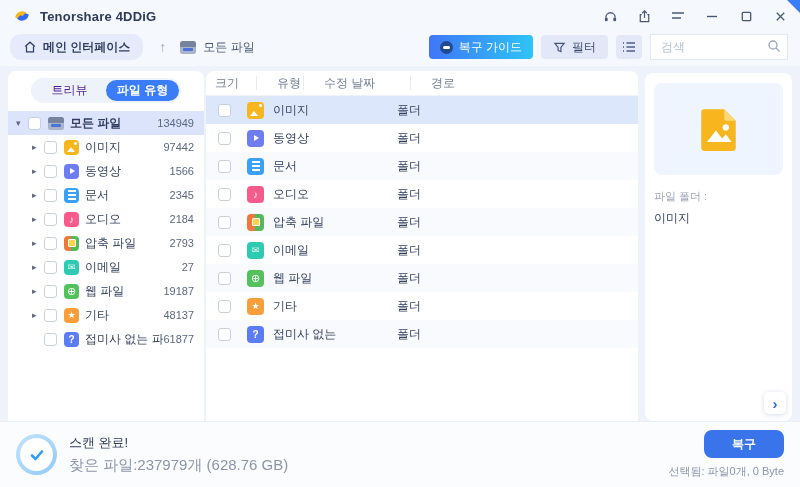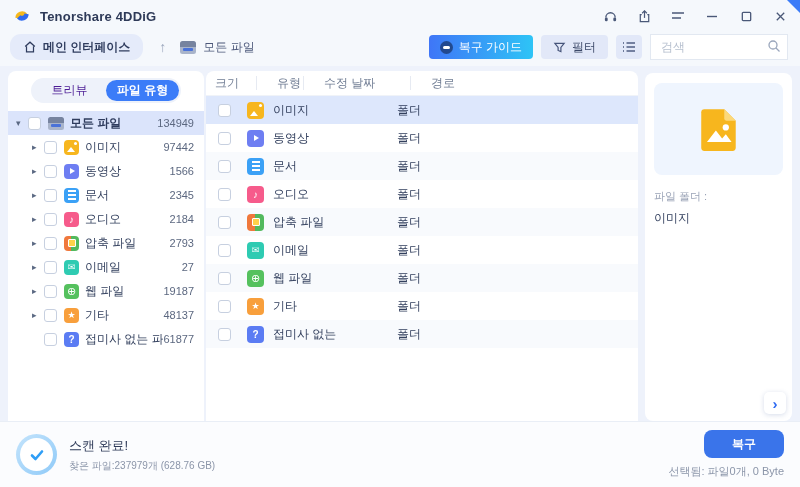--- a/index.html
+++ b/index.html
@@ -99,21 +99,21 @@
   .meta-label { margin-top:14px; color:#9aa3b6; font-size:11px; }
   .meta-value { margin-top:6px; color:#33405e; font-size:12px; }
   .next-btn { position:absolute; right:6px; bottom:7px; width:22px; height:22px; background:#fff; border-radius:5px; box-shadow:0 1px 5px rgba(70,95,160,.22); display:flex; align-items:center; justify-content:center; color:#2f6bf2; font-size:15px; font-weight:bold; cursor:pointer; }
 
   
   .bottombar { height:66px; background:#fbfcfe; border-top:1px solid #e9eef6; display:flex; align-items:center; padding:0 16px; }
   .scan-badge { width:41px; height:41px; border-radius:50%; background:linear-gradient(135deg,#c4e4fc,#8fcaf8); display:flex; align-items:center; justify-content:center; flex:none; }
   .scan-badge-inner { width:33px; height:33px; background:#fff; border-radius:50%; display:flex; align-items:center; justify-content:center; }
   .scan-texts { margin-left:12px; }
   .scan-title { font-size:13px; font-weight:normal; color:#2e3a58; }
-  .scan-sub { margin-top:4px; color:#8b95a9; font-size:10px; }
+  .scan-sub { margin-top:4px; color:#8b95a9; font-size:15px; }
   .bottom-right { margin-left:auto; display:flex; flex-direction:column; align-items:flex-end; }
   .recover-btn { width:80px; height:28px; background:#3a74ea; color:#fff; border:none; border-radius:8px; font:inherit; font-weight:bold; cursor:pointer; }
   .selection-info { margin-top:6px; color:#8b95a9; font-size:11px; }
 </style>
 </head>
 <body>
 
 <div class="window">
   <div class="corner-accent"></div>
 

